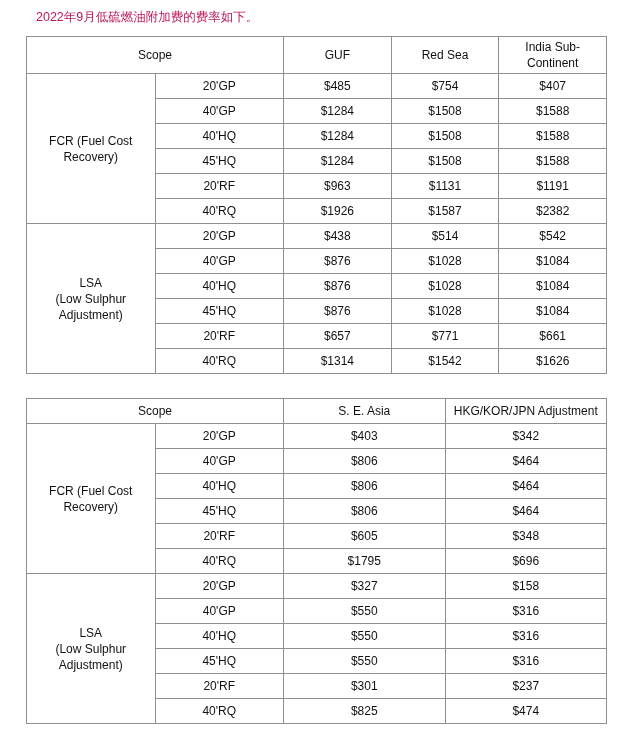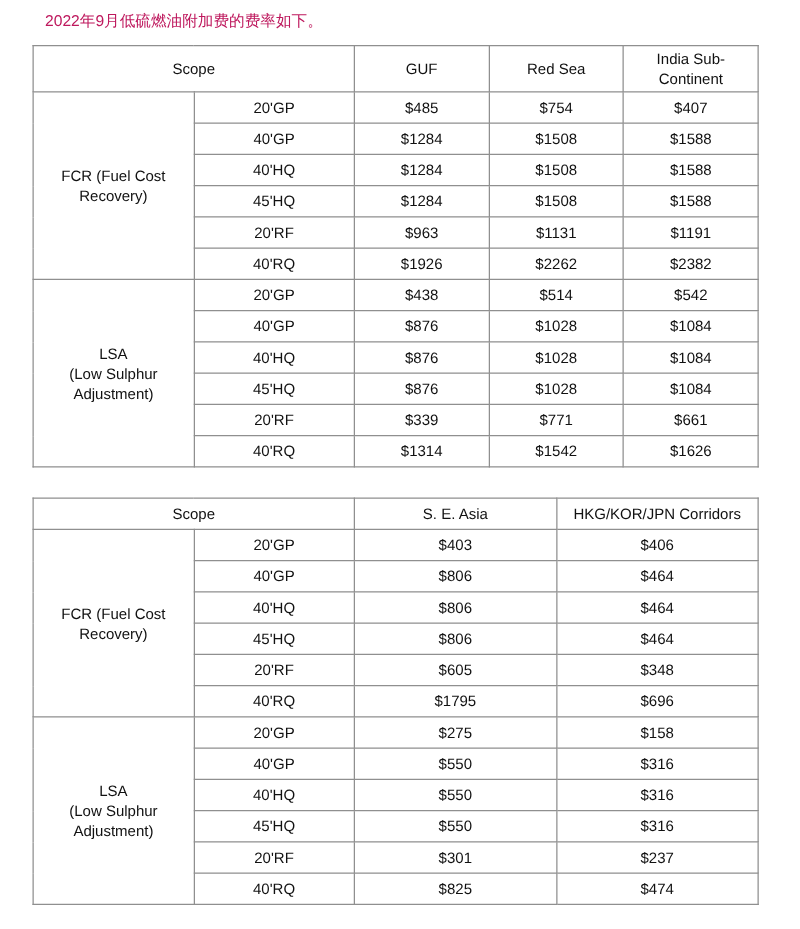--- a/index.html
+++ b/index.html
@@ -108,21 +108,21 @@
       </tr>
       <tr>
         <td>20'RF</td>
         <td>$963</td>
         <td>$1131</td>
         <td>$1191</td>
       </tr>
       <tr>
         <td>40'RQ</td>
         <td>$1926</td>
-        <td>$2262</td>
+        <td>$1587</td>
         <td>$2382</td>
       </tr>
 
       <tr>
         <td class="group-cell" rowspan="6">
           <span class="sub">LSA</span>
           <span class="sub">(Low Sulphur Adjustment)</span>
         </td>
         <td>20'GP</td>
         <td>$438</td>
@@ -142,51 +142,51 @@
         <td>$1084</td>
       </tr>
       <tr>
         <td>45'HQ</td>
         <td>$876</td>
         <td>$1028</td>
         <td>$1084</td>
       </tr>
       <tr>
         <td>20'RF</td>
-        <td>$339</td>
+        <td>$657</td>
         <td>$771</td>
         <td>$661</td>
       </tr>
       <tr>
         <td>40'RQ</td>
         <td>$1314</td>
         <td>$1542</td>
         <td>$1626</td>
       </tr>
     </tbody>
   </table>
 
   <div class="spacer-24"></div>
 
   <table class="rate">
     <thead>
       <tr>
         <th class="scope-head" colspan="2">Scope</th>
         <th>S. E. Asia</th>
-        <th>HKG/KOR/JPN Corridors</th>
+        <th>HKG/KOR/JPN Adjustment</th>
       </tr>
     </thead>
     <tbody>
       <tr>
         <td class="group-cell" rowspan="6">
           <span class="sub">FCR (Fuel Cost Recovery)</span>
         </td>
         <td>20'GP</td>
         <td>$403</td>
-        <td>$406</td>
+        <td>$342</td>
       </tr>
       <tr>
         <td>40'GP</td>
         <td>$806</td>
         <td>$464</td>
       </tr>
       <tr>
         <td>40'HQ</td>
         <td>$806</td>
         <td>$464</td>
@@ -206,21 +206,21 @@
         <td>$1795</td>
         <td>$696</td>
       </tr>
 
       <tr>
         <td class="group-cell" rowspan="6">
           <span class="sub">LSA</span>
           <span class="sub">(Low Sulphur Adjustment)</span>
         </td>
         <td>20'GP</td>
-        <td>$275</td>
+        <td>$327</td>
         <td>$158</td>
       </tr>
       <tr>
         <td>40'GP</td>
         <td>$550</td>
         <td>$316</td>
       </tr>
       <tr>
         <td>40'HQ</td>
         <td>$550</td>

